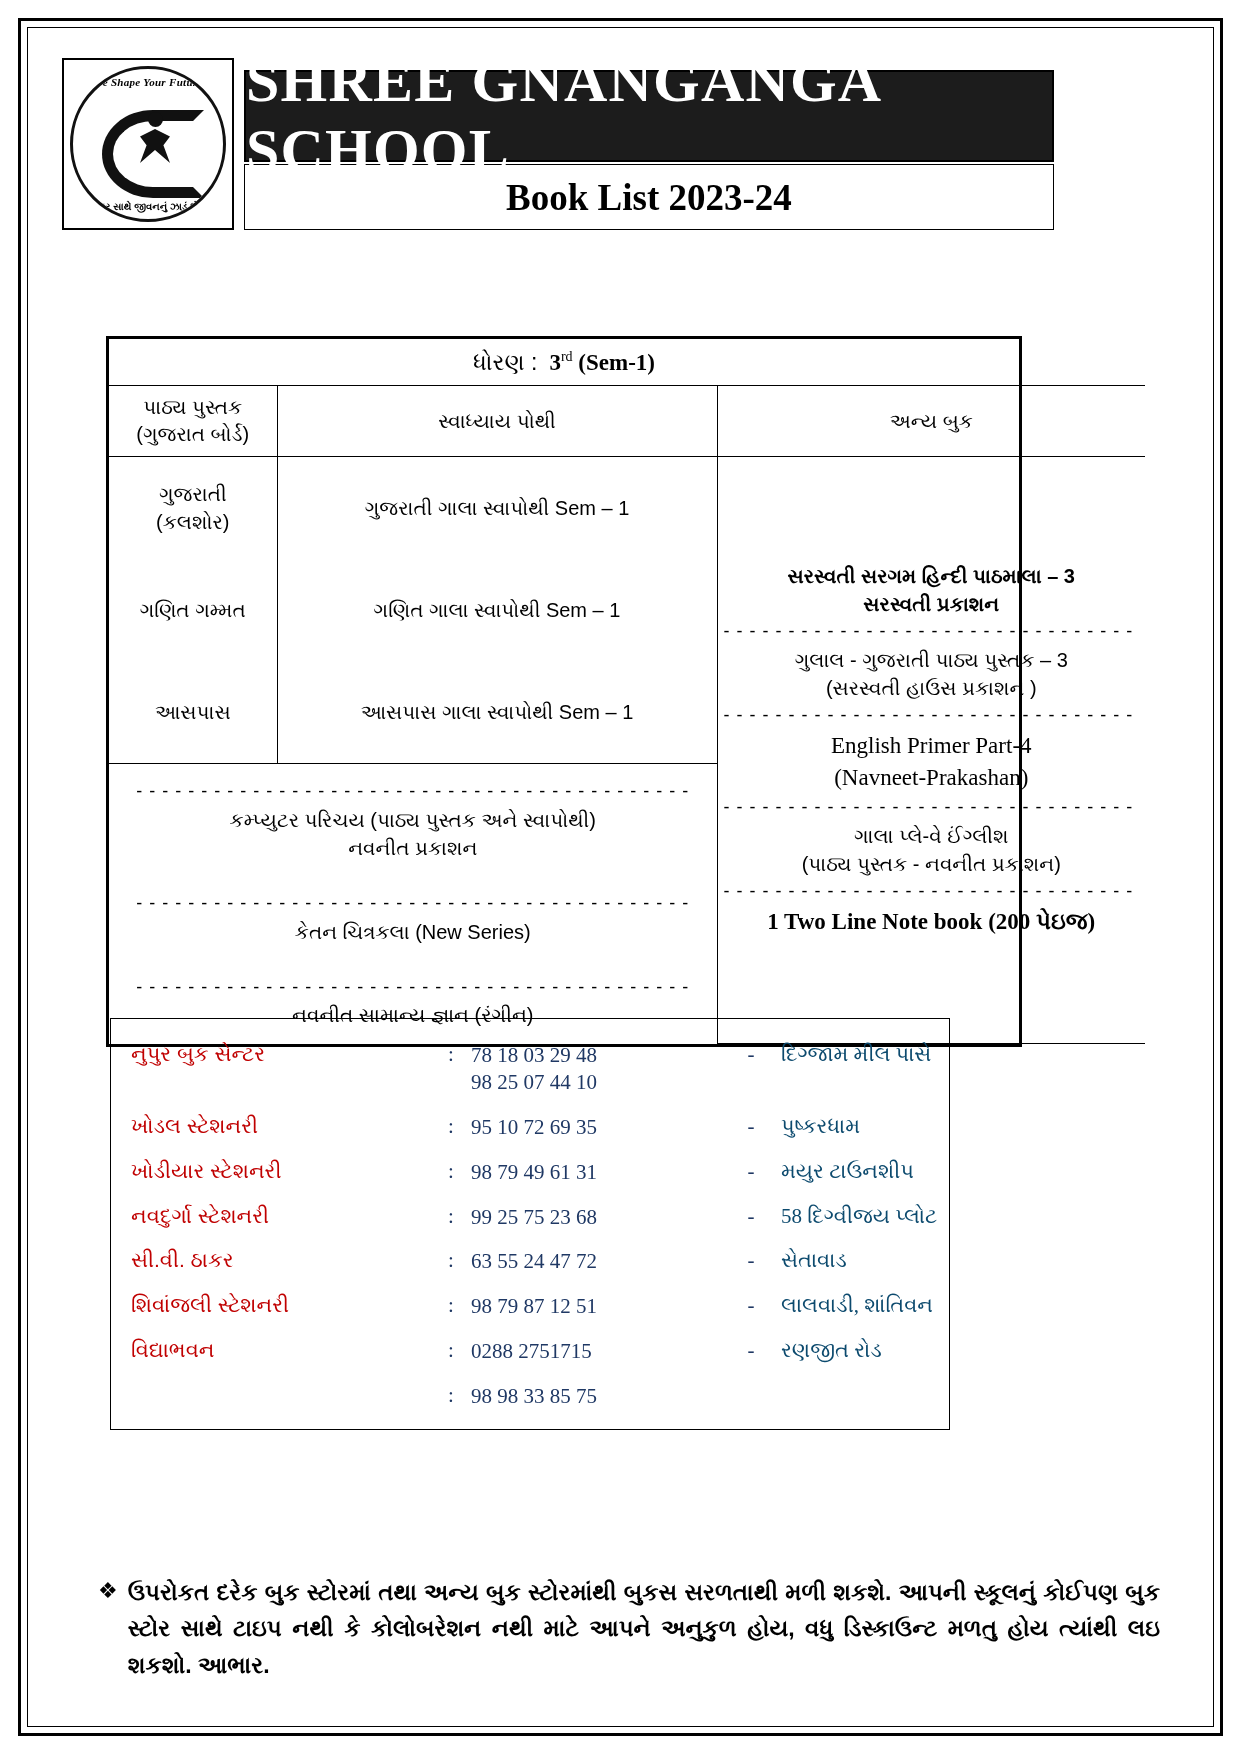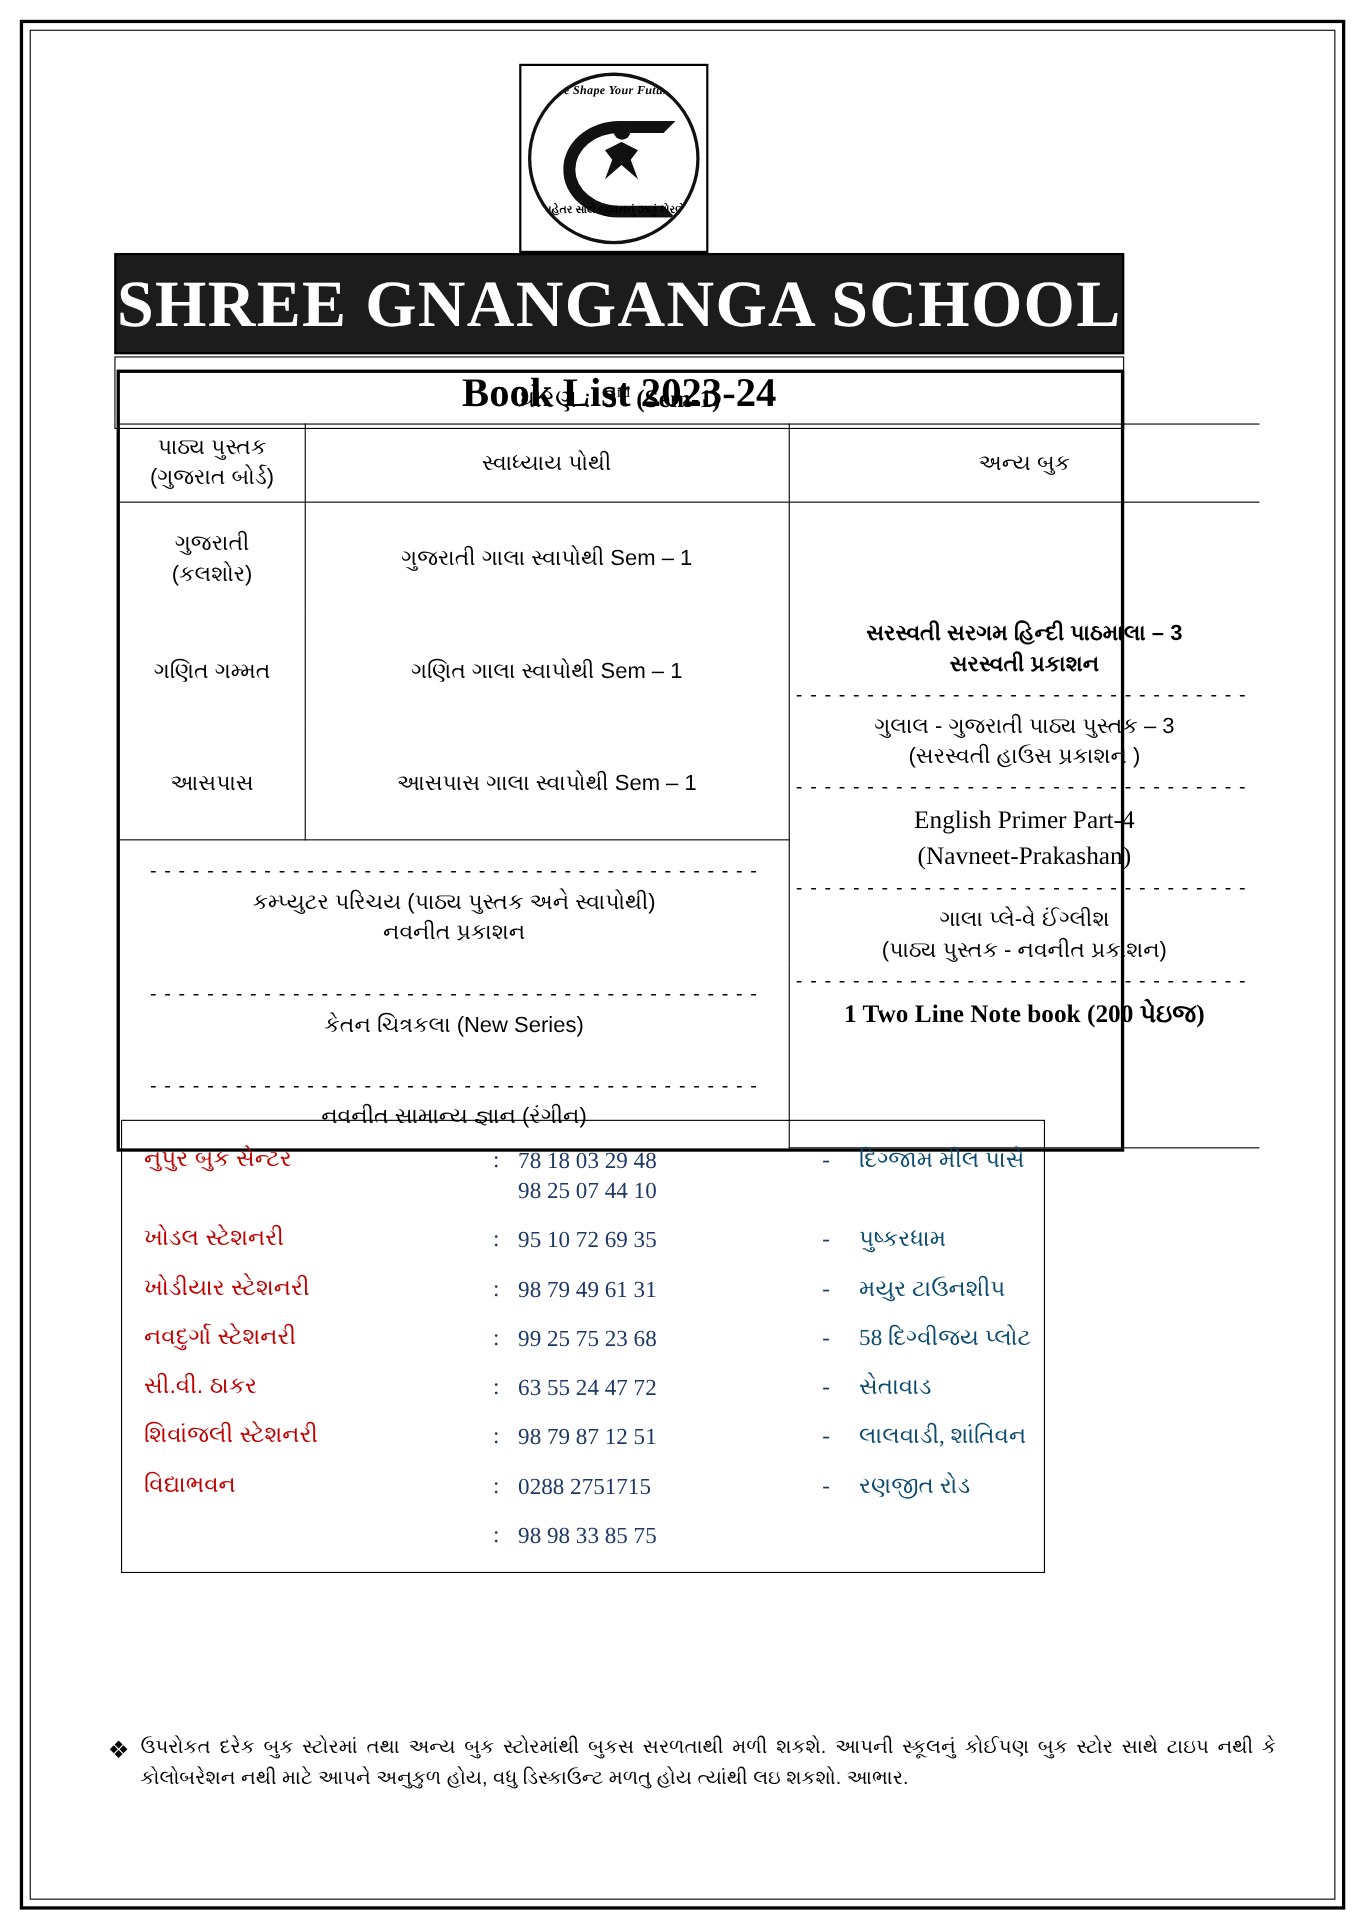--- a/index.html
+++ b/index.html
@@ -33,22 +33,21 @@
     box-sizing: border-box;
   }
 
   
   .header {
     position: absolute;
     left: 34px;
     top: 30px;
     width: 992px;
     display: flex;
-    align-items: center;
-    flex-direction: column;
+    align-items: flex-end;
   }
   .logo-box {
     width: 172px;
     height: 172px;
     border: 2px solid #000;
     box-sizing: border-box;
     display: flex;
     align-items: center;
     justify-content: center;
     flex: 0 0 auto;
@@ -72,21 +71,21 @@
     right: 0;
     text-align: center;
     font-size: 11px;
     font-weight: bold;
     font-style: italic;
     font-family: "Liberation Serif", serif;
     letter-spacing: .3px;
   }
   .logo-circle .ring-text-bottom {
     position: absolute;
-    bottom: 22px;
+    bottom: 6px;
     left: 0;
     right: 0;
     text-align: center;
     font-size: 10px;
     font-weight: bold;
     font-family: "Liberation Sans", sans-serif;
   }
   .logo-mark {
     width: 92px;
     height: 80px;
@@ -252,23 +251,24 @@
     display: flex;
     align-items: flex-start;
     font-family: "Liberation Sans", sans-serif;
   }
   .note .bullet {
     font-size: 22px;
     margin-right: 10px;
     line-height: 1.5;
   }
   .note .note-text {
-    font-size: 18px;
+    font-size: 23px;
     line-height: 1.58;
     text-align: justify;
+    font-weight: bold;
   }
 </style>
 </head>
 <body>
 
 <div class="page">
   <div class="page-inner">
 
     <div class="header">
       <div class="logo-box">

